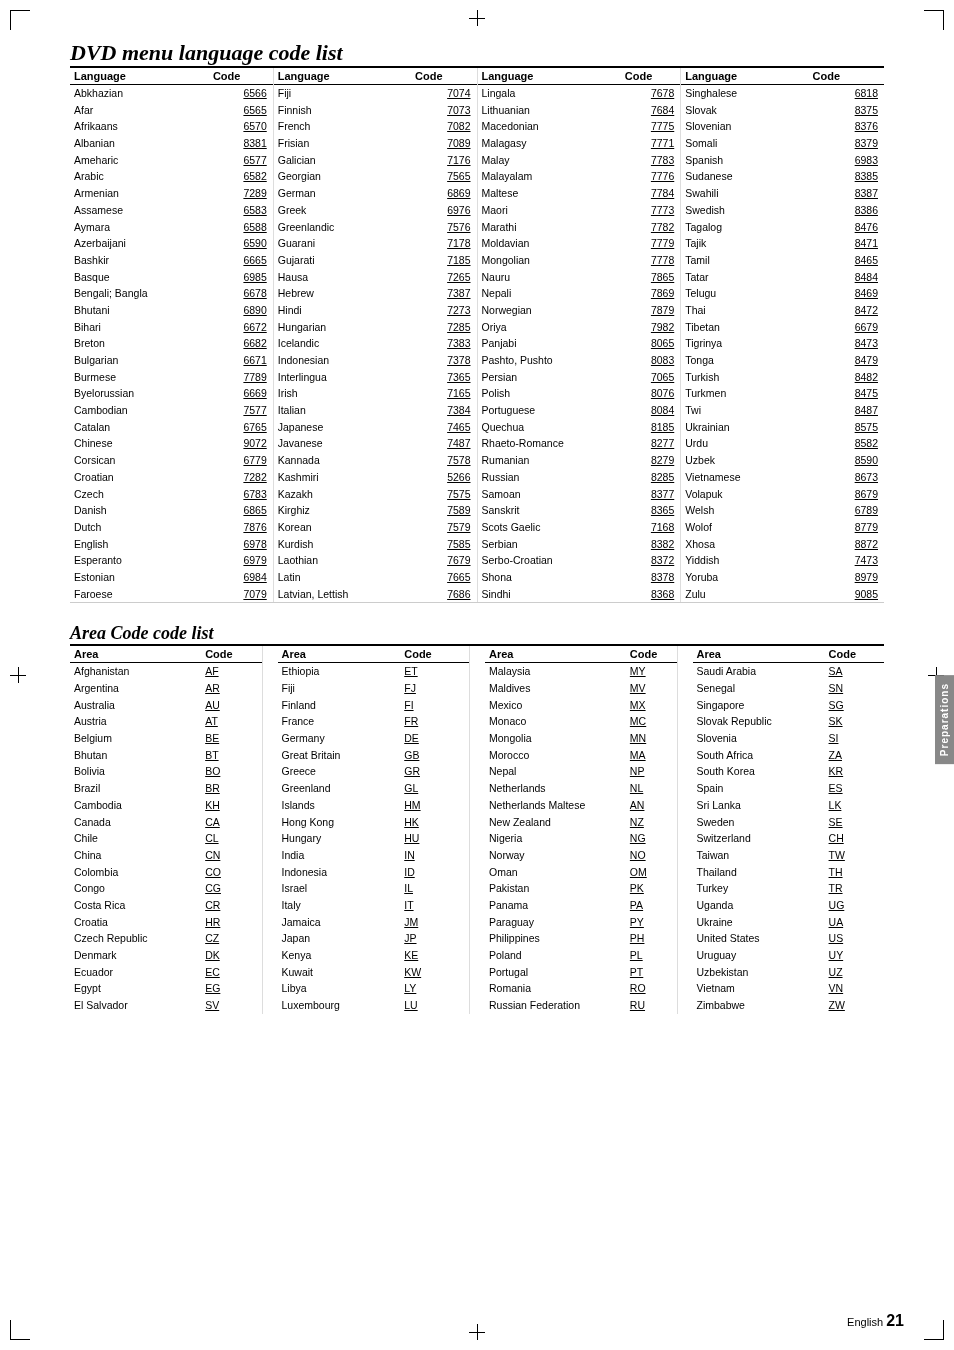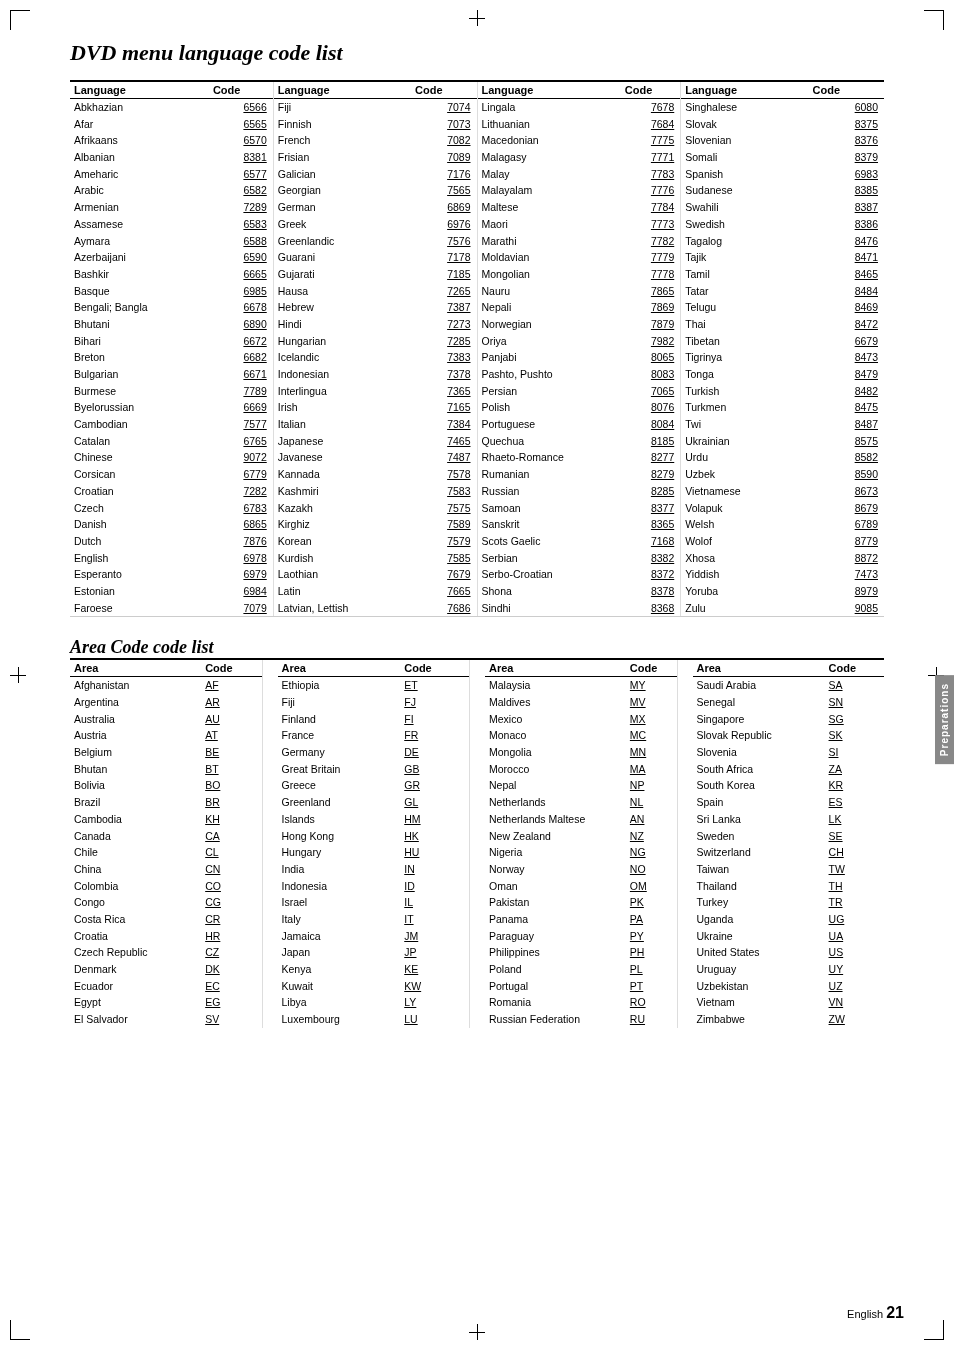--- a/index.html
+++ b/index.html
@@ -80,21 +80,21 @@
     }
 
     .page-content {
       padding: 20px 40px;
     }
 
     h1 {
       font-size: 22px;
       font-style: italic;
       font-weight: bold;
-      margin-bottom: 14px;
+      margin-bottom: 0;
       font-family: Georgia, serif;
     }
 
     h2 {
       font-size: 18px;
       font-style: italic;
       font-weight: bold;
       margin-top: 20px;
       font-family: Georgia, serif;
     }
@@ -168,21 +168,21 @@
     .area-table th {
       font-weight: bold;
     }
 
     .area-table td.area-code {
       text-decoration: underline;
     }
 
     .footer-text {
       position: absolute;
-      bottom: 28px;
+      bottom: 20px;
       right: 50px;
       font-size: 13px;
     }
 
     .footer-english {
       font-size: 11px;
     }
 
     .footer-num {
       font-size: 16px;
@@ -443,21 +443,21 @@
             <tr>
               <td class="lang-name">Javanese</td>
               <td class="code">7487</td>
             </tr>
             <tr>
               <td class="lang-name">Kannada</td>
               <td class="code">7578</td>
             </tr>
             <tr>
               <td class="lang-name">Kashmiri</td>
-              <td class="code">7583</td>
+              <td class="code">5266</td>
             </tr>
             <tr>
               <td class="lang-name">Kazakh</td>
               <td class="code">7575</td>
             </tr>
             <tr>
               <td class="lang-name">Kirghiz</td>
               <td class="code">7589</td>
             </tr>
             <tr>
@@ -625,21 +625,21 @@
       <table>
         <thead>
           <tr>
             <th>Language</th>
             <th class="code-col">Code</th>
           </tr>
         </thead>
         <tbody id="dvd-tbody-3">
             <tr>
               <td class="lang-name">Singhalese</td>
-              <td class="code">6080</td>
+              <td class="code">6818</td>
             </tr>
             <tr>
               <td class="lang-name">Slovak</td>
               <td class="code">8375</td>
             </tr>
             <tr>
               <td class="lang-name">Slovenian</td>
               <td class="code">8376</td>
             </tr>
             <tr>

